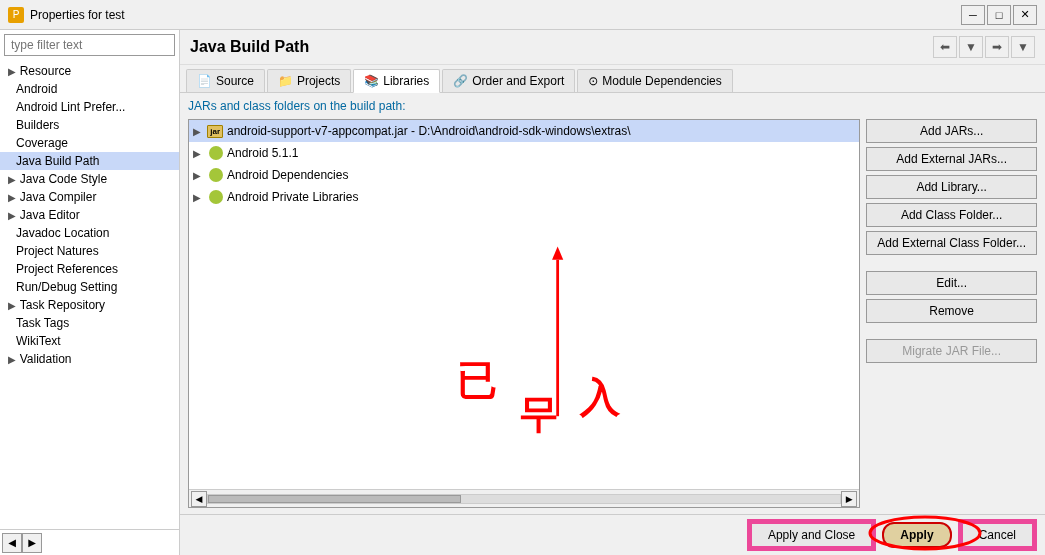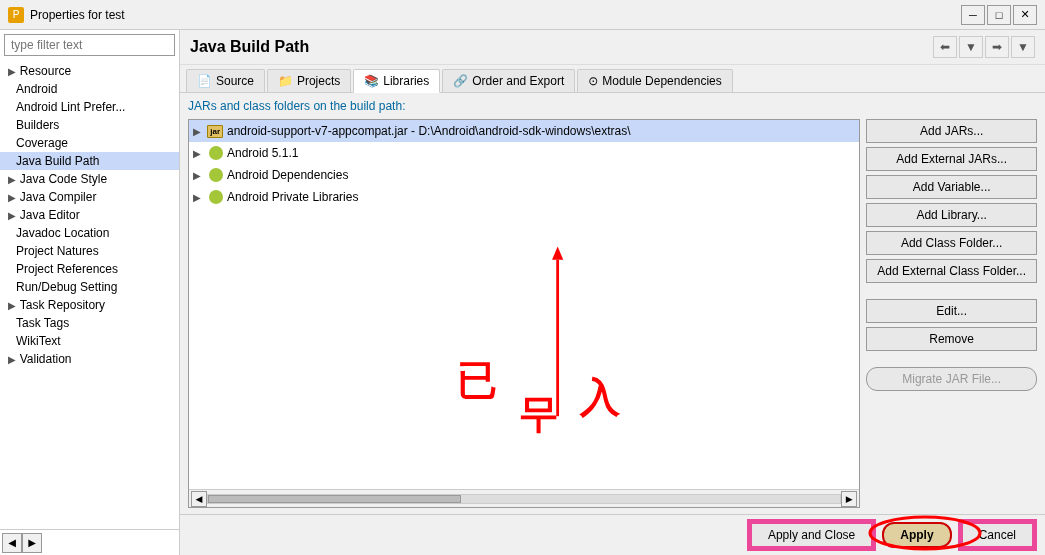--- a/index.html
+++ b/index.html
@@ -87,21 +87,21 @@
     .jar-icon { background: #e0c060; border: 1px solid #a08000; border-radius: 1px; font-size: 8px; color: #000; padding: 1px 2px; }
     .android-icon { background: #a4c639; border-radius: 50%; width: 14px; height: 14px; display: inline-block; }
 
     
     .buttons-panel { display: flex; flex-direction: column; gap: 4px; min-width: 160px; }
     .action-btn {
       padding: 4px 10px; background: #e8e8e8; border: 1px solid #999;
       cursor: pointer; font-size: 12px; text-align: center; color: #000;
       white-space: nowrap;
     }
-    .action-btn.disabled { color: #999; cursor: default; border-radius: 11px; }
+    .action-btn.disabled { color: #999; cursor: default; }
     .btn-spacer { height: 8px; }
 
     
     .tree-scrollbar-area {
       border-top: 1px solid #ccc; background: #f0f0f0; height: 18px; display: flex; align-items: center; padding: 0 2px;
     }
     .scrollbar-track { flex: 1; height: 10px; background: #ddd; border: 1px solid #ccc; position: relative; }
     .scrollbar-thumb { width: 40%; height: 100%; background: #bbb; border: 1px solid #999; }
     .scroll-btn { width: 16px; height: 16px; background: #f0f0f0; border: 1px solid #999; display: flex; align-items: center; justify-content: center; font-size: 9px; cursor: pointer; }
 
@@ -258,21 +258,20 @@
               <div class="scrollbar-thumb"></div>
             </div>
             <button class="scroll-btn">▶</button>
           </div>
         </div>
 
         <div class="buttons-panel">
 
         <button class="action-btn">Add JARs...</button>
             <button class="action-btn">Add External JARs...</button>
-            <button class="action-btn">Add Variable...</button>
             <button class="action-btn">Add Library...</button>
             <button class="action-btn">Add Class Folder...</button>
             <button class="action-btn">Add External Class Folder...</button>
             <div class="btn-spacer"></div>
             <button class="action-btn">Edit...</button>
             <button class="action-btn">Remove</button>
             <div class="btn-spacer"></div>
             <button class="action-btn disabled" disabled="">Migrate JAR File...</button>
           </div>
       </div>

